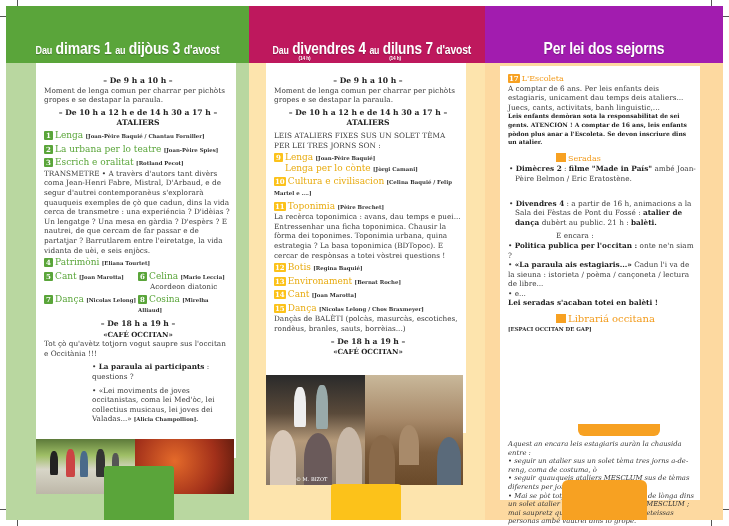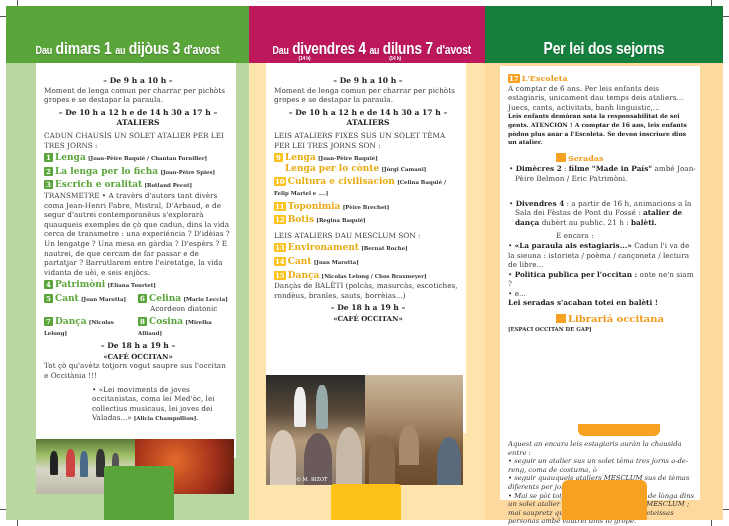--- a/index.html
+++ b/index.html
@@ -9,21 +9,21 @@
   .crop { position: absolute; background: #555; }
 
   .panel { position: absolute; top: 6px; height: 514px; }
   .p1 { left: 6px; width: 243px; background: #b9d7a0; }
   .p2 { left: 249px; width: 236px; background: #fde4ad; }
   .p3 { left: 485px; width: 238px; background: #fdd9a0; }
 
   .header { position: absolute; left: 0; top: 0; width: 100%; height: 57px; }
   .p1 .header { background: #5aa53a; }
   .p2 .header { background: #be185d; }
-  .p3 .header { background: #15803d; }
+  .p3 .header { background: #a21caf; }
 
   .title { position: absolute; left: 0; right: 0; top: 33px; text-align: center; color: #fff;
            font-family: "Liberation Sans", sans-serif; font-weight: bold; white-space: nowrap;
            transform: scaleX(0.82); transform-origin: center; letter-spacing: -0.2px;
            text-shadow: 0 1px 1px rgba(0,0,0,0.25); }
   .title .small { font-size: 11px; }
   .title .big { font-size: 17px; }
   .title .sub { position: absolute; font-size: 6px; top: 16px; }
 
   .card { position: absolute; background: #ffffff; font-size: 7.3px; line-height: 9.6px; color: #3a3a3a; }
@@ -32,21 +32,21 @@
   .p3 .card { left: 15px; top: 60px; width: 200px; height: 434px; padding: 8px 4px 0 8px; }
 
   .time { text-align: center; font-weight: bold; color: #222; font-size: 7.6px; margin-top: 1px; }
   .upper { font-size: 7.3px; }
   .item { margin-top: 3px; }
   .num { display: inline-block; min-width: 9px; height: 9px; line-height: 9px; font-size: 7px; font-weight: bold;
          text-align: center; color: #fff; padding: 0 1px; margin-right: 2px; border-radius: 1px; }
   .p1 .num { background: #5aa53a; }
   .p2 .num { background: #fcc21a; }
   .p3 .num { background: #f7a122; }
-  .iname { font-weight: bold; font-size: 9px; margin-top: 44px; }
+  .iname { font-weight: normal; font-size: 9px; margin-top: 44px; }
   .p1 .iname { color: #5aa53a; }
   .p2 .iname { color: #e8ab10; }
   .p3 .iname { color: #f29a1a; }
   .who { font-size: 5.4px; font-weight: bold; color: #333; }
   .twocol { display: flex; }
   .twocol > div { width: 50%; }
   .bold { font-weight: bold; color: #222; }
   .sec { margin-top: 4px; padding-left: 48px; }
   .sq { display: inline-block; width: 10px; height: 9px; vertical-align: -1px; margin-right: 2px; background: #f7a122; }
 
@@ -92,37 +92,37 @@
       <span class="small">au</span>
       <span class="big">dijòus 3</span>
       <span class="small" style="font-size:13px">d'avost</span>
     </div>
   </div>
   <div class="card">
     <div class="time">– De 9 h a 10 h –</div>
     <div>Moment de lenga comun per charrar per pichòts gropes e se destapar la paraula.</div>
     <div class="time" style="margin-top:3px">– De 10 h a 12 h e de 14 h 30 a 17 h –</div>
     <div class="time">ATALIERS</div>
-    <div class="upper" style="margin-top:3px">CADUN CHAUSÍS UN SOLET ATALIER PER LEI TRES JORNS :</div>
     <div class="item"><span class="num">1</span><span class="iname">Lenga</span> <span class="who">[Joan-Pèire Baquié / Chantau Forniller]</span></div>
-    <div class="item"><span class="num">2</span><span class="iname">La lenga per lo ficha</span> <span class="who">[Joan-Pèire Spies]</span></div>
+    <div class="item"><span class="num">2</span><span class="iname">La urbana per lo teatre</span> <span class="who">[Joan-Pèire Spies]</span></div>
     <div class="item"><span class="num">3</span><span class="iname">Escrich e oralitat</span> <span class="who">[Rotland Pecot]</span></div>
     <div>TRANSMETRE • A travèrs d'autors tant divèrs coma Jean-Henri Fabre, Mistral, D'Arbaud, e de segur d'autrei contemporanèus s'explorarà quauqueis exemples de çò que cadun, dins la vida cerca de transmetre : una experiéncia ? D'idèias ? Un lengatge ? Una mesa en gàrdia ? D'espèrs ? E nautrei, de que cercam de far passar e de partatjar ? Barrutlarem entre l'eiretatge, la vida vidanta de uèi, e seis enjòcs.</div>
     <div class="item"><span class="num">4</span><span class="iname">Patrimòni</span> <span class="who">[Eliana Tourtet]</span></div>
     <div class="twocol item">
       <div><span class="num">5</span><span class="iname">Cant</span> <span class="who">[Joan Marotta]</span></div>
       <div><span class="num">6</span><span class="iname">Celina</span> <span class="who">[Mario Leccia]</span><div style="padding-left:12px">Acordeon diatonic</div></div>
     </div>
     <div class="twocol item">
       <div><span class="num">7</span><span class="iname">Dança</span> <span class="who">[Nicolas Lelong]</span></div>
       <div><span class="num">8</span><span class="iname">Cosina</span> <span class="who">[Mirelha Alliaud]</span></div>
     </div>
     <div class="time" style="margin-top:3px">– De 18 h a 19 h –</div>
     <div class="time" style="font-size:7px">«CAFÉ OCCITAN»</div>
     <div>Tot çò qu'avètz totjorn vogut saupre sus l'occitan e Occitània !!!</div>
+    <div class="sec">• <span class="bold">La paraula ai participants</span><span> : questions ?</span></div>
     <div class="sec">• <span>«Lei moviments de joves occitanistas, coma lei Med'òc, lei collectius musicaus, lei joves dei Valadas...»</span><span class="who"> [Alicia Champollion].</span></div>
   </div>
   <div class="photo">
     <div class="ph-a ph-walk">
       <div class="person" style="left:14px;top:12px;width:8px;height:24px;background:#222;"></div>
       <div class="person" style="left:30px;top:10px;width:9px;height:28px;background:#c44;"></div>
       <div class="person" style="left:44px;top:12px;width:8px;height:26px;background:#4a6a8a;"></div>
       <div class="person" style="left:60px;top:10px;width:9px;height:28px;background:#333;"></div>
       <div class="person" style="left:76px;top:14px;width:7px;height:20px;background:#555;"></div>
     </div>
@@ -144,22 +144,22 @@
   <div class="card">
     <div class="time">– De 9 h a 10 h –</div>
     <div>Moment de lenga comun per charrar per pichòts gropes e se destapar la paraula.</div>
     <div class="time" style="margin-top:3px">– De 10 h a 12 h e de 14 h 30 a 17 h –</div>
     <div class="time">ATALIERS</div>
     <div class="upper" style="margin-top:3px">LEIS ATALIERS FIXES SUS UN SOLET TÈMA PER LEI TRES JORNS SON :</div>
     <div class="item"><span class="num">9</span><span class="iname">Lenga</span> <span class="who">[Joan-Pèire Baquié]</span>
       <div style="padding-left:11px"><span class="iname">Lenga per lo cònte</span> <span class="who">[Jòrgi Camani]</span></div></div>
     <div class="item"><span class="num">10</span><span class="iname">Cultura e civilisacion</span> <span class="who">[Celina Baquié / Felip Martel e ....]</span></div>
     <div class="item"><span class="num">11</span><span class="iname">Toponimia</span> <span class="who">[Pèire Brechet]</span></div>
+    <div>La recèrca toponimica : avans, dau temps e puei... Entressenhar una ficha toponimica. Chausir la fòrma dei toponimes. Toponimia urbana, quina estrategia ? La basa toponimica (BDTopoc). E cercar de respònsas a totei vòstrei questions !</div>
     <div class="item"><span class="num">12</span><span class="iname">Botis</span> <span class="who">[Regina Baquié]</span></div>
-    <div class="upper" style="margin-top:5px">LEIS ATALIERS DAU MESCLUM SON :</div>
     <div class="item"><span class="num">13</span><span class="iname">Environament</span> <span class="who">[Bernat Roche]</span></div>
     <div class="item"><span class="num">14</span><span class="iname">Cant</span> <span class="who">[Joan Marotta]</span></div>
     <div class="item"><span class="num">15</span><span class="iname">Dança</span> <span class="who">[Nicolas Lelong / Chos Braxmeyer]</span></div>
     <div>Dançàs de BALÈTI (polcàs, masurcàs, escotiches, rondèus, branles, sauts, borrèias...)</div>
     <div class="time" style="margin-top:3px">– De 18 h a 19 h –</div>
     <div class="time" style="font-size:7px">«CAFÉ OCCITAN»</div>
   </div>
   <div class="photo">
     <div class="ph-a ph-room1">
       <div class="person" style="left:28px;top:12px;width:12px;height:40px;background:#eee;"></div>
@@ -180,25 +180,25 @@
 
 <section class="panel p3">
   <div class="header">
     <div class="title" style="font-size:17px">Per lei dos sejorns</div>
   </div>
   <div class="card">
     <div><span class="num">17</span><span class="iname" style="font-size:8px">L'Escoleta</span></div>
     <div>A comptar de 6 ans. Per leis enfants deis estagiaris, unicament dau temps deis ataliers... Juecs, cants, activitats, banh linguistic,...</div>
     <div class="bold" style="font-size:6px;line-height:8.6px">Leis enfants demòran sota la responsabilitat de sei gents. ATENCION ! A comptar de 16 ans, leis enfants pòdon plus anar a l'Escoleta. Se devon inscriure dins un atalier.</div>
     <div class="sec" style="margin-top:6px"><span class="sq"></span><span class="iname" style="font-size:8px">Seradas</span></div>
-    <div style="padding-left:7px;text-indent:-6px;margin-top:1px">• <span class="bold">Dimècres 2</span><span> : </span><span class="bold">filme "Made in País"</span><span> ambé Joan-Pèire Belmon / Eric Patrimòni.</span></div>
+    <div style="padding-left:7px;text-indent:-6px;margin-top:1px">• <span class="bold">Dimècres 2</span><span> : </span><span class="bold">filme "Made in País"</span><span> ambé Joan-Pèire Belmon / Eric Eratostène.</span></div>
     <div style="padding-left:7px;text-indent:-6px;margin-top:15px">• <span class="bold">Divendres 4</span><span> : a partir de 16 h, animacions a la Sala dei Fèstas de Pont du Fossé : </span><span class="bold">atalier de dança</span><span> dubèrt au public. 21 h : </span><span class="bold">balèti.</span></div>
     <div class="sec">E encara :</div>
+    <div>• <span class="bold">Politica publica per l'occitan :</span><span> onte ne'n siam ?</span></div>
     <div>• <span class="bold">«La paraula ais estagiaris...»</span><span> Cadun l'i va de la sieuna : istorieta / poèma / cançoneta / lectura de libre...</span></div>
-    <div>• <span class="bold">Politica publica per l'occitan :</span><span> onte ne'n siam ?</span></div>
     <div>• <span>e...</span></div>
     <div class="bold">Lei seradas s'acaban totei en balèti !</div>
     <div class="sec" style="margin-top:6px"><span class="sq"></span><span class="iname" style="font-size:10px">Librariá occitana</span></div>
     <div class="who">[ESPACI OCCITAN DE GAP]</div>
     <div class="mid-tab"></div>
     <div class="italic-block">
       <div>Aquest an encara leis estagiaris auràn la chausida entre :</div>
       <div>• seguir un atalier sus un solet tèma tres jorns a-de-reng, coma de costuma, ò</div>
       <div>• seguir quauqueis ataliers MESCLUM sus de tèmas diferents per jornada ò mieja-jornada.</div>
       <div>• Mai se pòt totjorn chausir de demorar de lònga dins un solet atalier emai s'es signalat coma MESCLUM ; mai saupretz qu'auretz pas totjorn lei meteissas personas ambé vautrei dins lo grope.</div>

